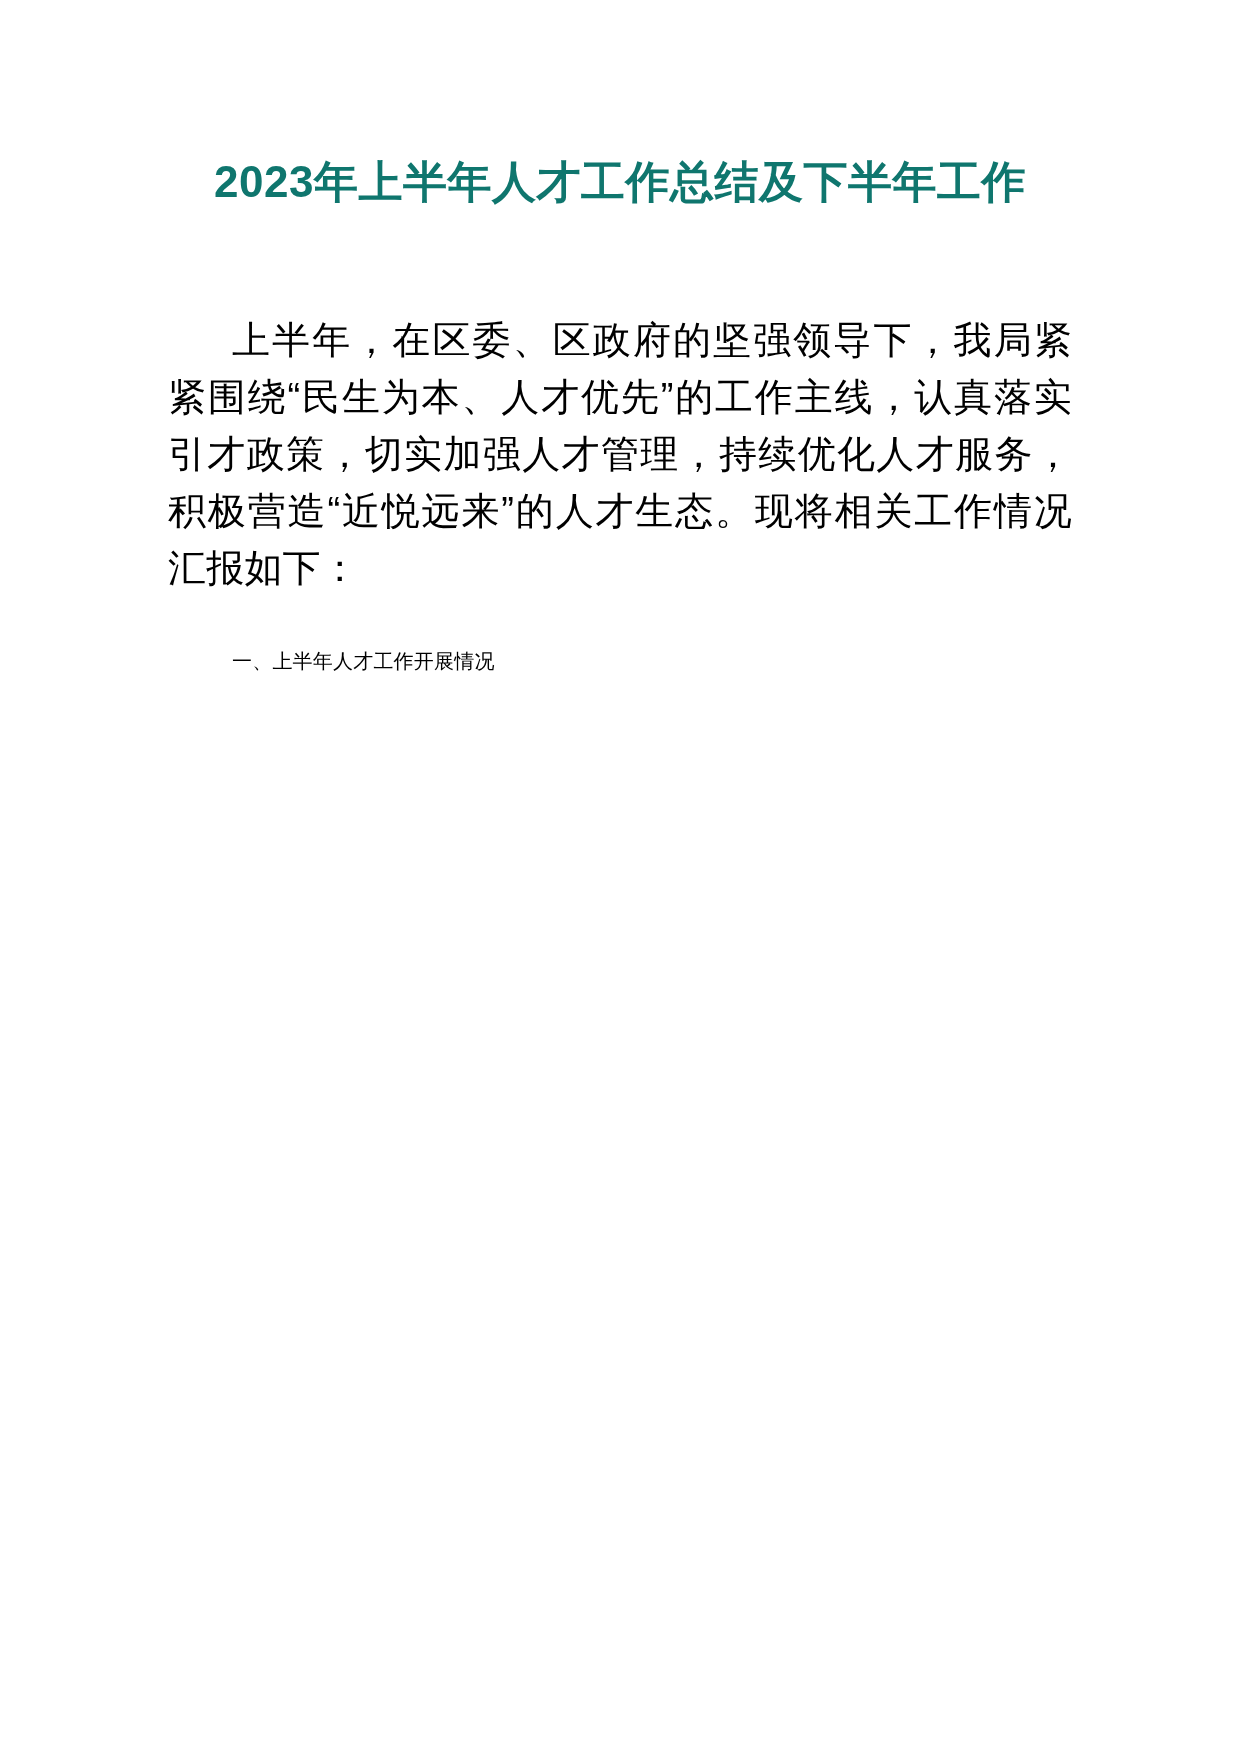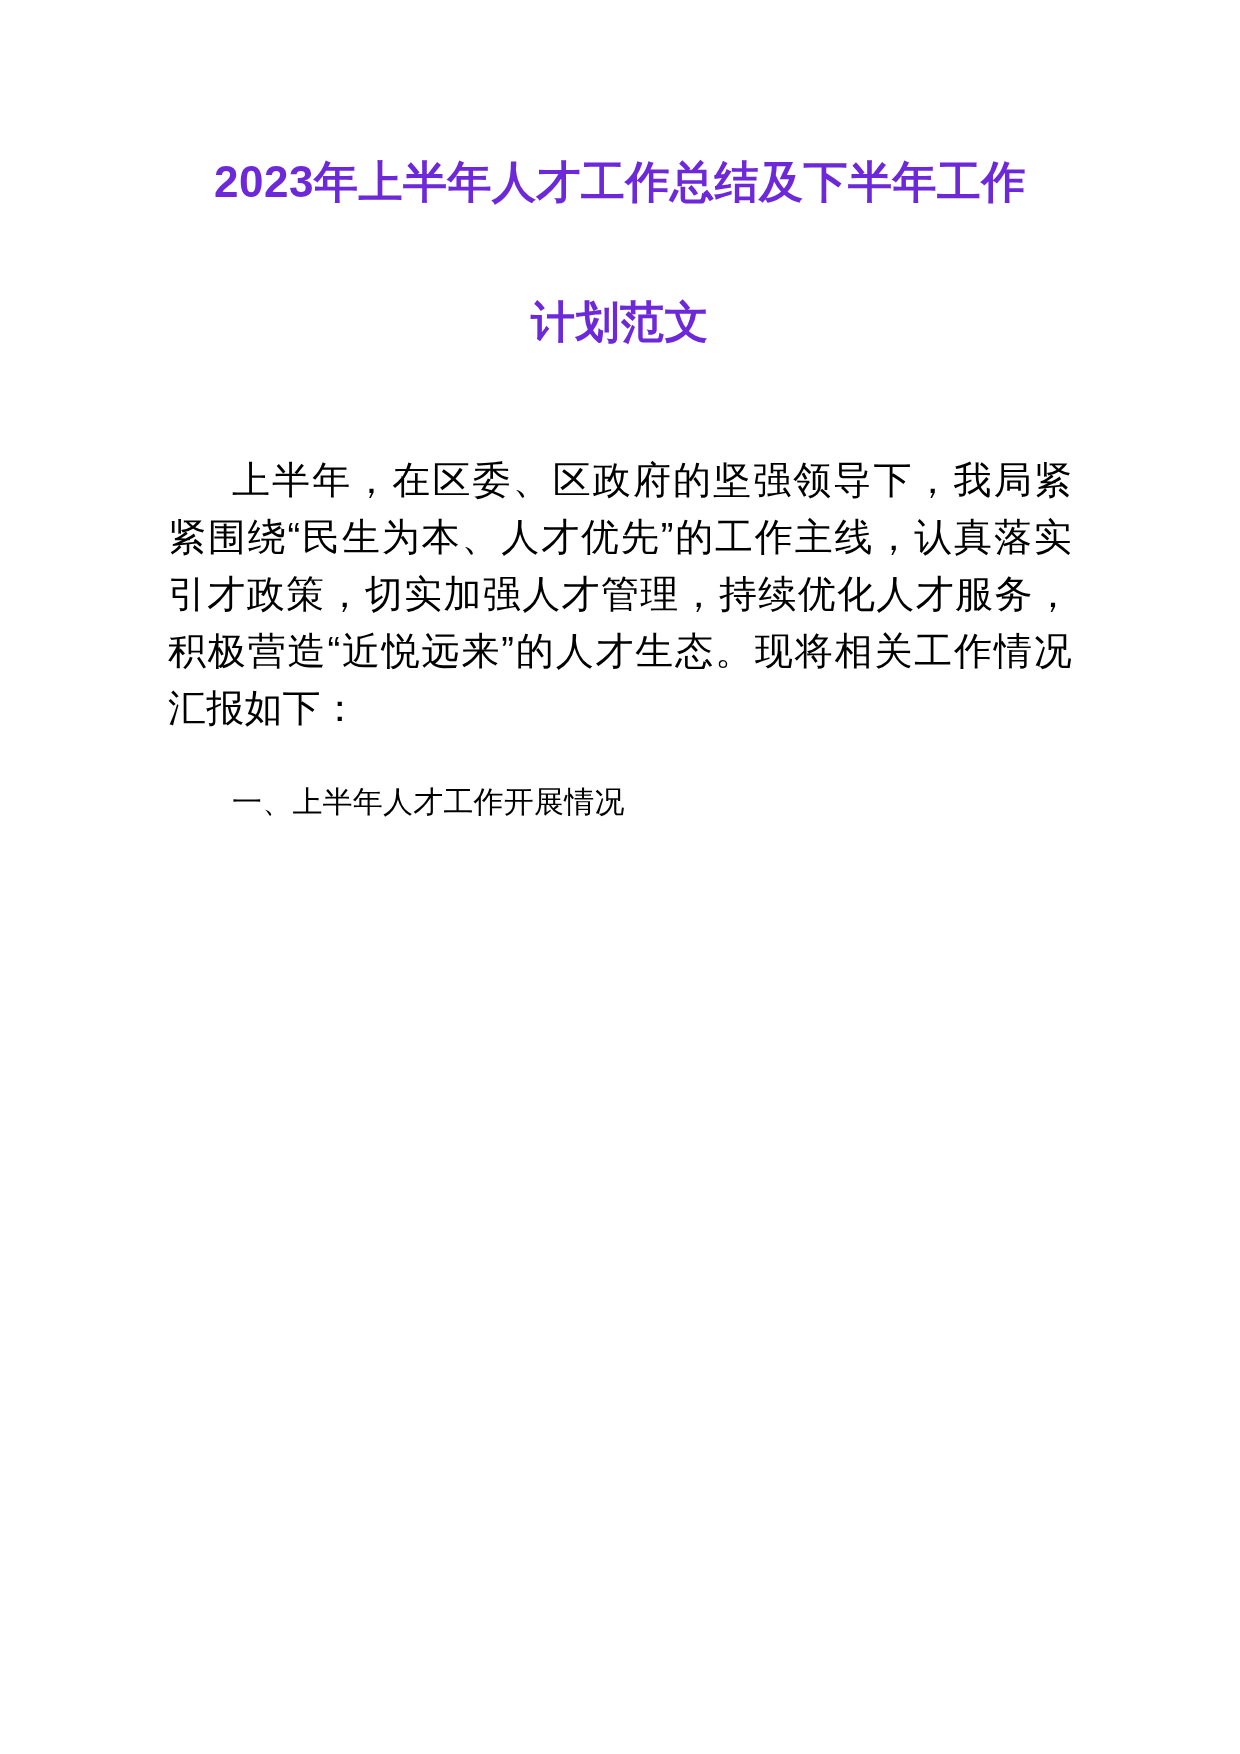--- a/index.html
+++ b/index.html
@@ -29,61 +29,60 @@
     width: 904px;
   }
   .doc-title {
     font-size: 44px;
     font-weight: bold;
     line-height: 140px;
     text-align: center;
     letter-spacing: 0.5px;
     margin: 0;
     padding-top: 112px;
-    color: #6d28d9;
+    color: #0f766e;
     font-family: "Liberation Sans", "DejaVu Sans", sans-serif;
   }
   .doc-title .t-line {
     display: block;
   }
   .body-block {
     margin-top: 60px;
   }
   p.para {
     font-size: 38px;
     line-height: 57px;
     margin: 0 0 36px 0;
     text-align: justify;
     text-justify: inter-ideograph;
     text-indent: 64px;
     letter-spacing: 0.2px;
     word-break: break-all;
     color: #000000;
   }
   p.heading {
-    font-size: 30px;
+    font-size: 20px;
     line-height: 57px;
     margin: 0 0 36px 0;
     text-indent: 64px;
     letter-spacing: 0.2px;
     color: #000000;
   }
   p.para-last {
     margin-bottom: 0;
   }
 </style>
 </head>
 <body>
 
 <div class="page">
   <div class="content">
 
     <h1 class="doc-title">
       <span class="t-line">2023年上半年人才工作总结及下半年工作</span>
-      <span class="t-line">计划范文</span>
     </h1>
 
     <div class="body-block">
       <p class="para">上半年，在区委、区政府的坚强领导下，我局紧紧围绕“民生为本、人才优先”的工作主线，认真落实引才政策，切实加强人才管理，持续优化人才服务，积极营造“近悦远来”的人才生态。现将相关工作情况汇报如下：</p>
       <p class="heading">一、上半年人才工作开展情况</p>
     </div>
 
   </div>
 </div>
 

